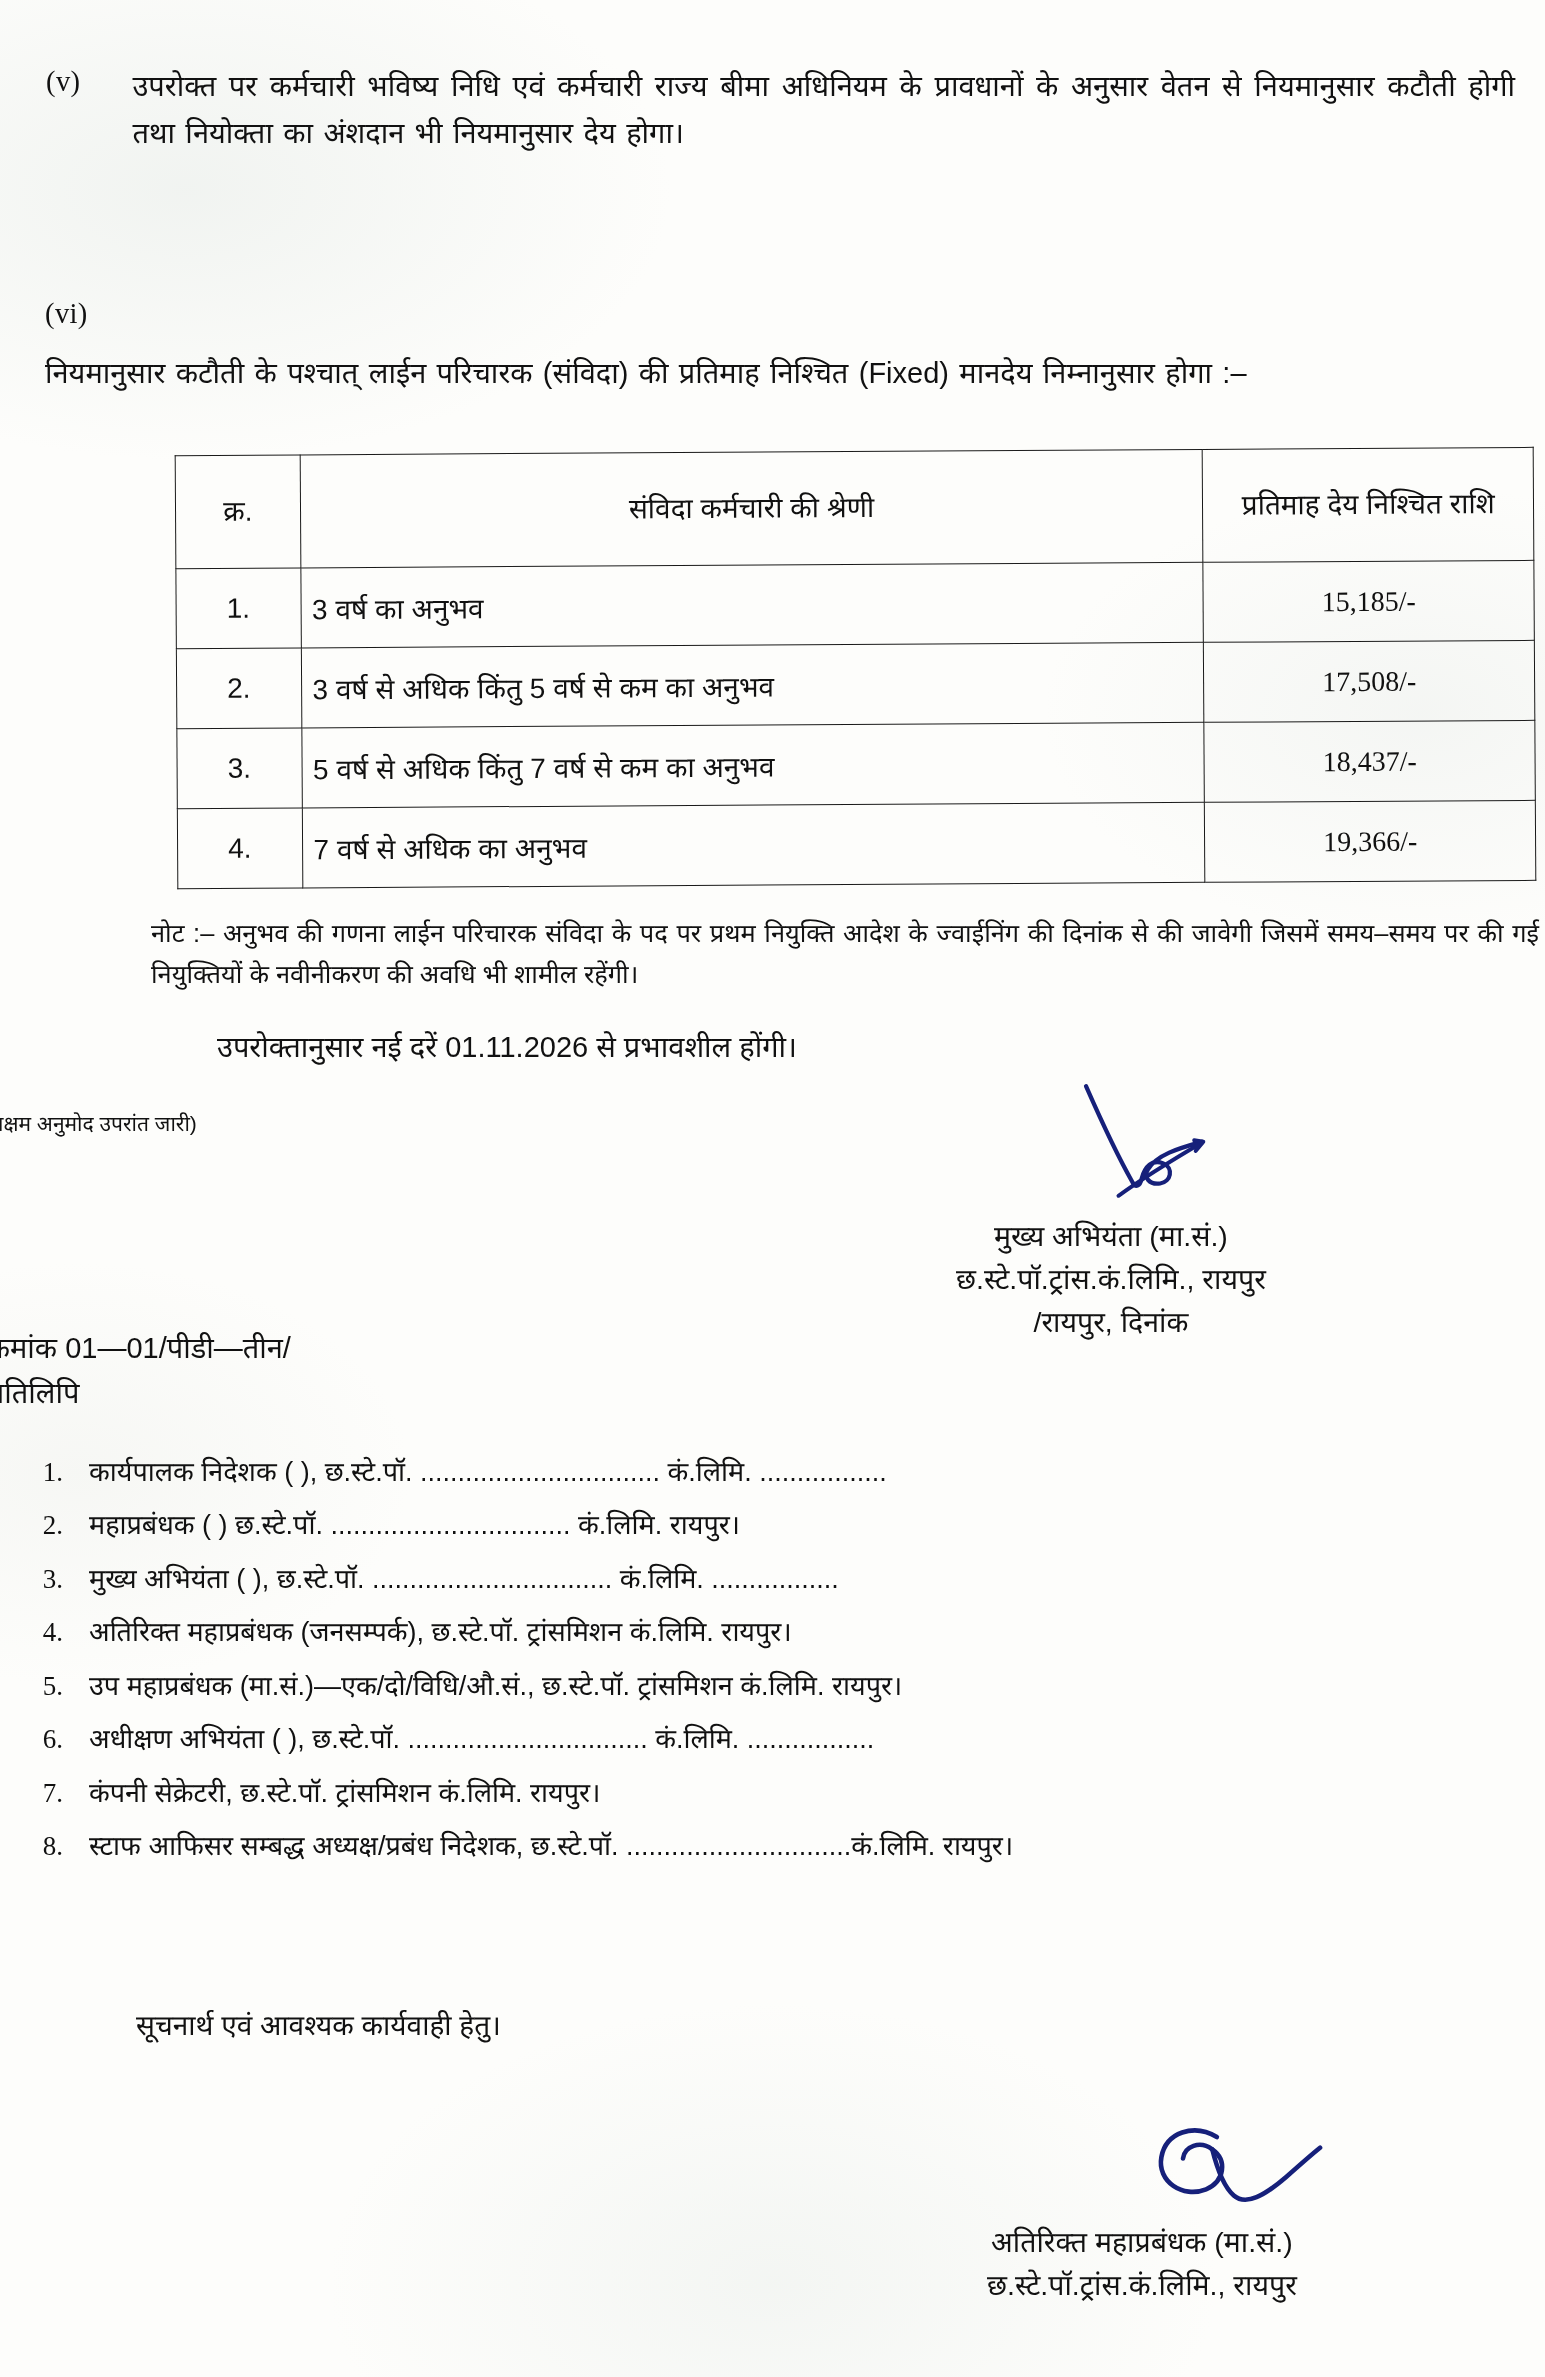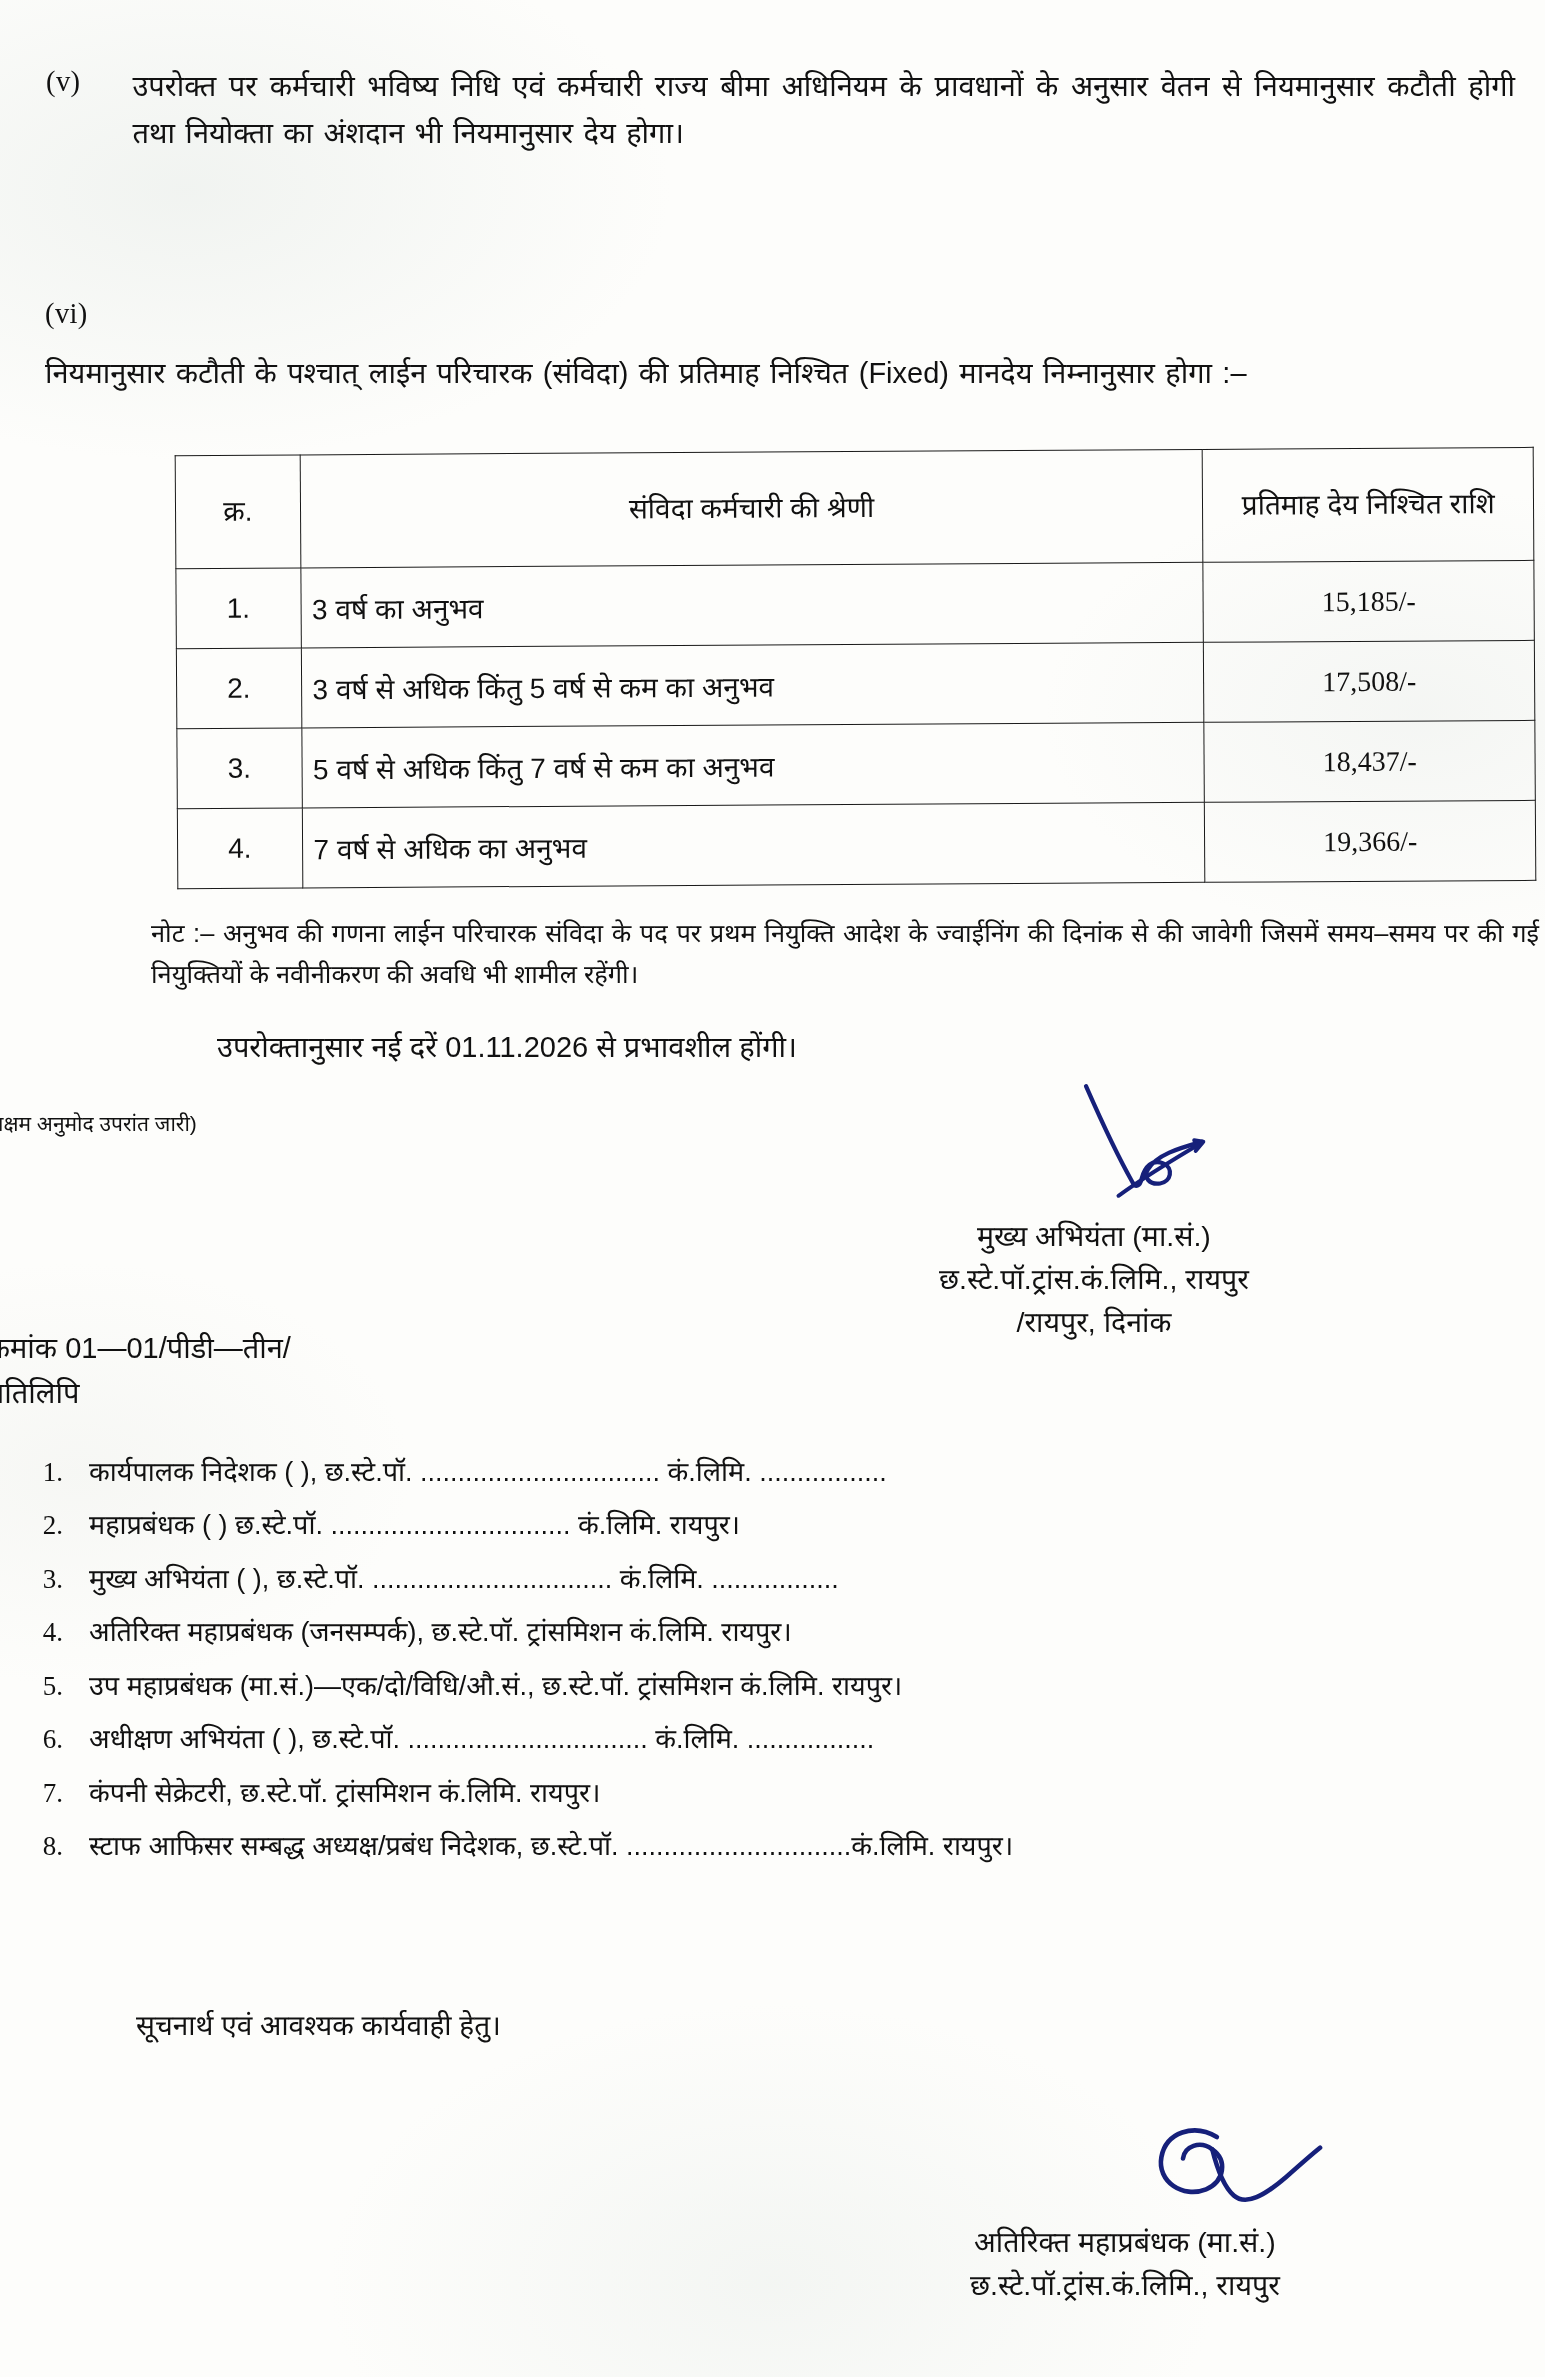--- a/index.html
+++ b/index.html
@@ -135,20 +135,21 @@
     white-space: nowrap;
   }
 
   
   .sig-block {
     position: absolute;
     text-align: center;
     font-size: 28.5px;
     line-height: 1.5;
     white-space: nowrap;
+    margin-left: 17px;
   }
   #sig-top    { left: 939px; top: 1215px; }
   #sig-bottom { left: 970px; top: 2221px; }
 
   .sig-mark {
     position: absolute;
     pointer-events: none;
   }
   #sig-mark-top    { left: 1072px; top: 1080px; }
   #sig-mark-bottom { left: 1126px; top: 2109px; }

